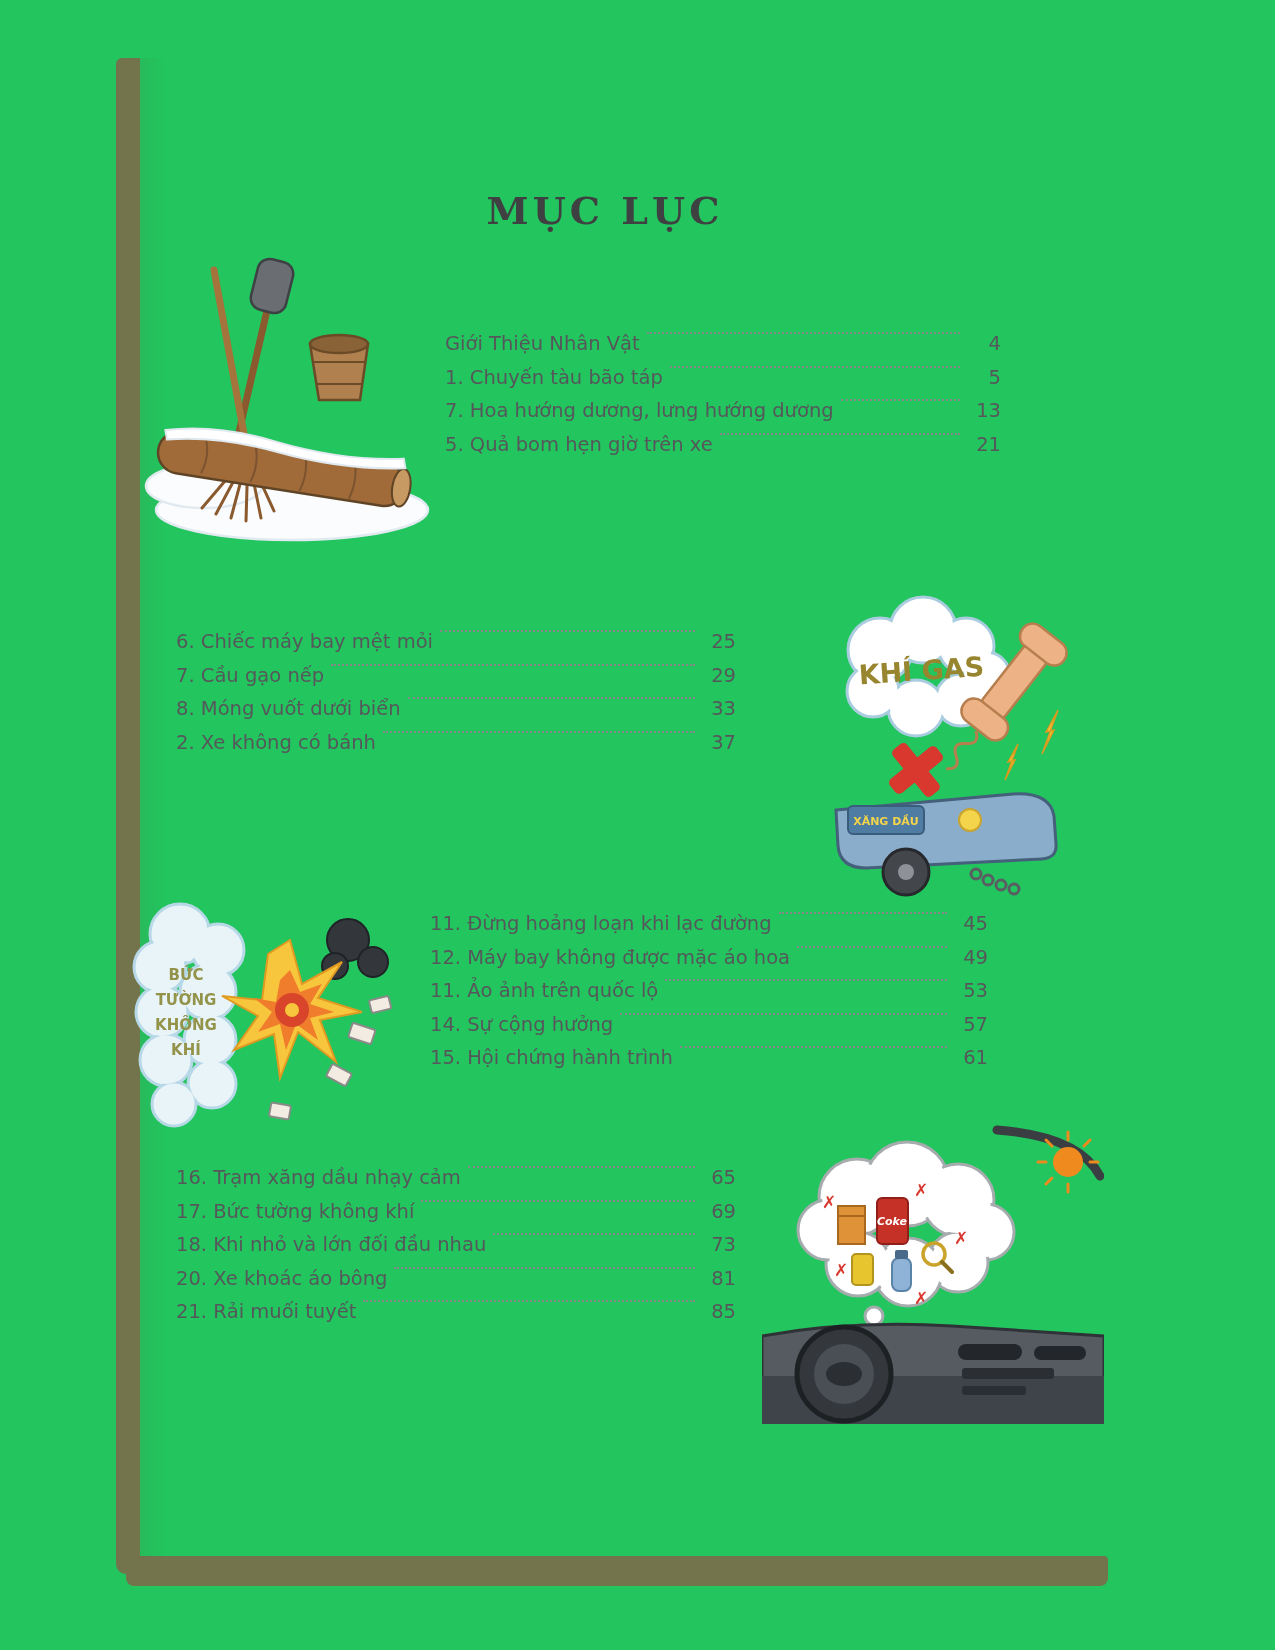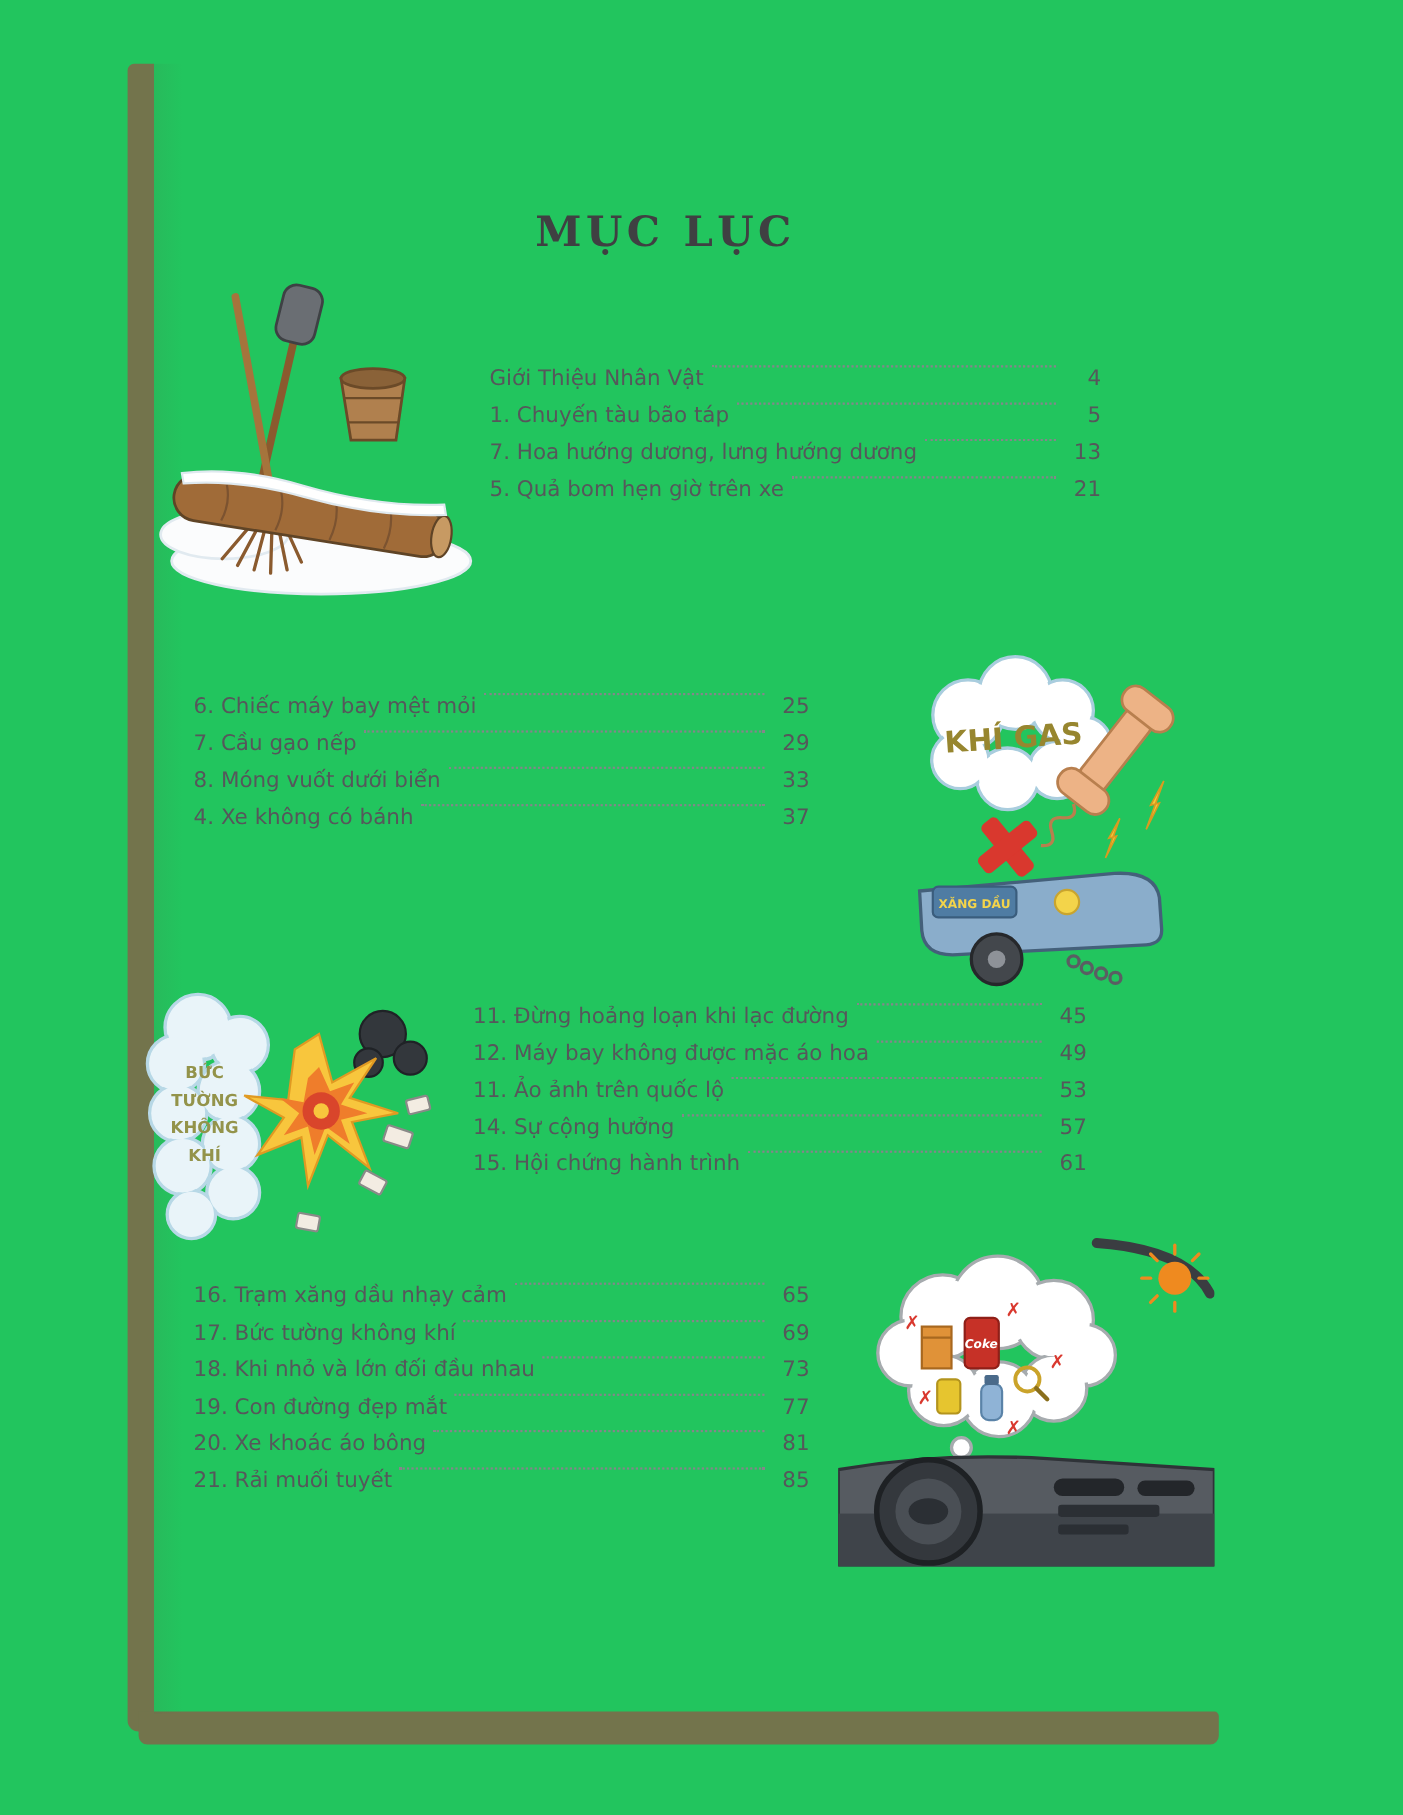--- a/index.html
+++ b/index.html
@@ -119,21 +119,21 @@
         <span class="toc-label">7. Cầu gạo nếp</span>
         <span class="toc-dots"></span>
         <span class="toc-page">29</span>
       </div>
       <div class="toc-row">
         <span class="toc-label">8. Móng vuốt dưới biển</span>
         <span class="toc-dots"></span>
         <span class="toc-page">33</span>
       </div>
       <div class="toc-row">
-        <span class="toc-label">4. Xe không có bánh</span>
+        <span class="toc-label">2. Xe không có bánh</span>
         <span class="toc-dots"></span>
         <span class="toc-page">37</span>
       </div>
     </div>
 
   <svg id="illo2" class="illo" viewBox="0 0 252 312">
     <g>
       <g fill="#ffffff" stroke="#a9cdde" stroke-width="3">
         <circle cx="62" cy="62" r="32"></circle>
           <circle cx="105" cy="42" r="33"></circle>
@@ -272,25 +272,20 @@
         <span class="toc-label">17. Bức tường không khí</span>
         <span class="toc-dots"></span>
         <span class="toc-page">69</span>
       </div>
       <div class="toc-row">
         <span class="toc-label">18. Khi nhỏ và lớn đối đầu nhau</span>
         <span class="toc-dots"></span>
         <span class="toc-page">73</span>
       </div>
       <div class="toc-row">
-        <span class="toc-label">19. Con đường đẹp mắt</span>
-        <span class="toc-dots"></span>
-        <span class="toc-page">77</span>
-      </div>
-      <div class="toc-row">
         <span class="toc-label">20. Xe khoác áo bông</span>
         <span class="toc-dots"></span>
         <span class="toc-page">81</span>
       </div>
       <div class="toc-row">
         <span class="toc-label">21. Rải muối tuyết</span>
         <span class="toc-dots"></span>
         <span class="toc-page">85</span>
       </div>
     </div>

